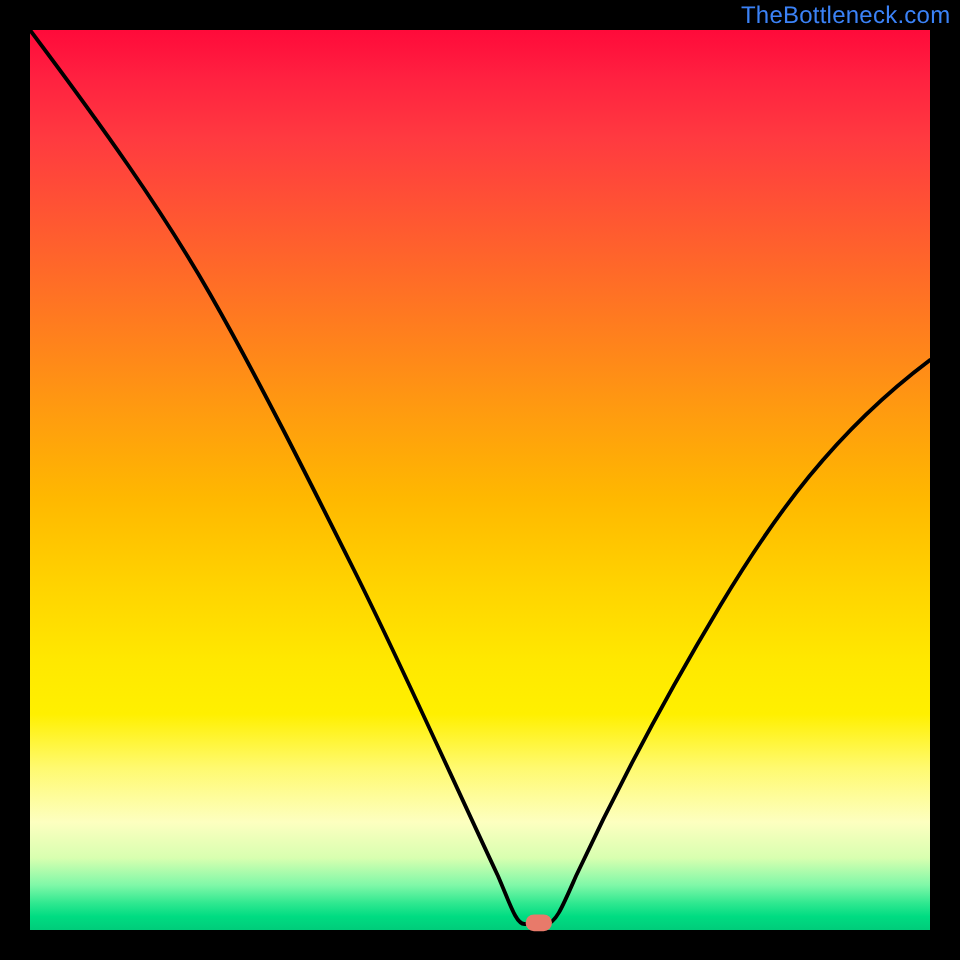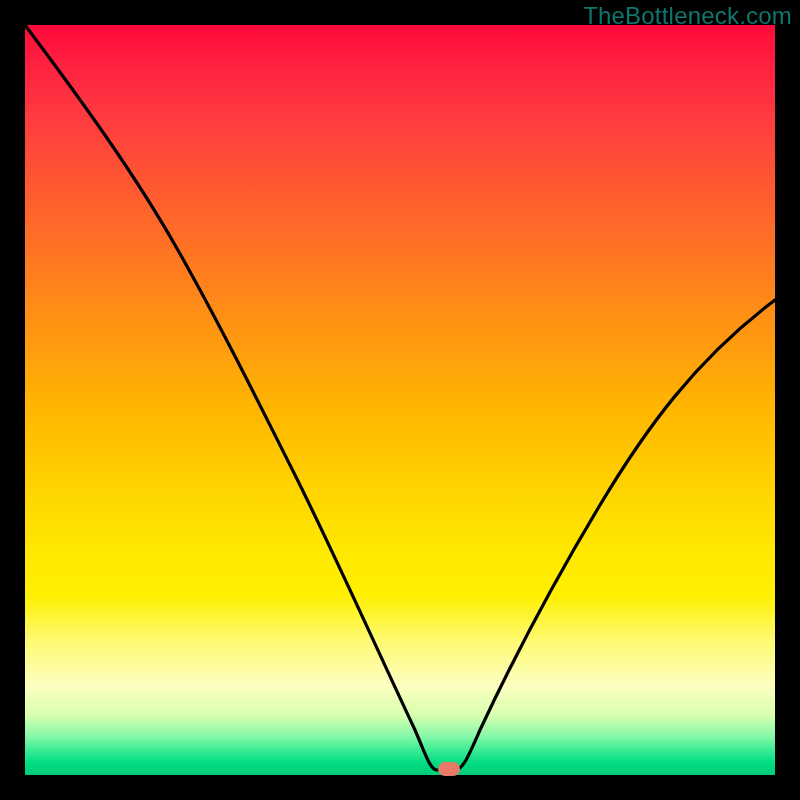--- a/index.html
+++ b/index.html
@@ -8,22 +8,22 @@
     height: 800px;
     background: #000;
     position: relative;
     font-family: Arial, Helvetica, sans-serif;
     overflow: hidden;
   }
   .watermark {
     position: absolute;
     top: 2px;
     right: 8px;
-    color: #0f766e;
-    font-size: 24px;
+    color: #3b82f6;
+    font-size: 20px;
     font-weight: 500;
     letter-spacing: 0.2px;
     z-index: 10;
   }
   .plot-area {
     position: absolute;
     left: 25px;
     top: 25px;
     width: 750px;
     height: 750px;

